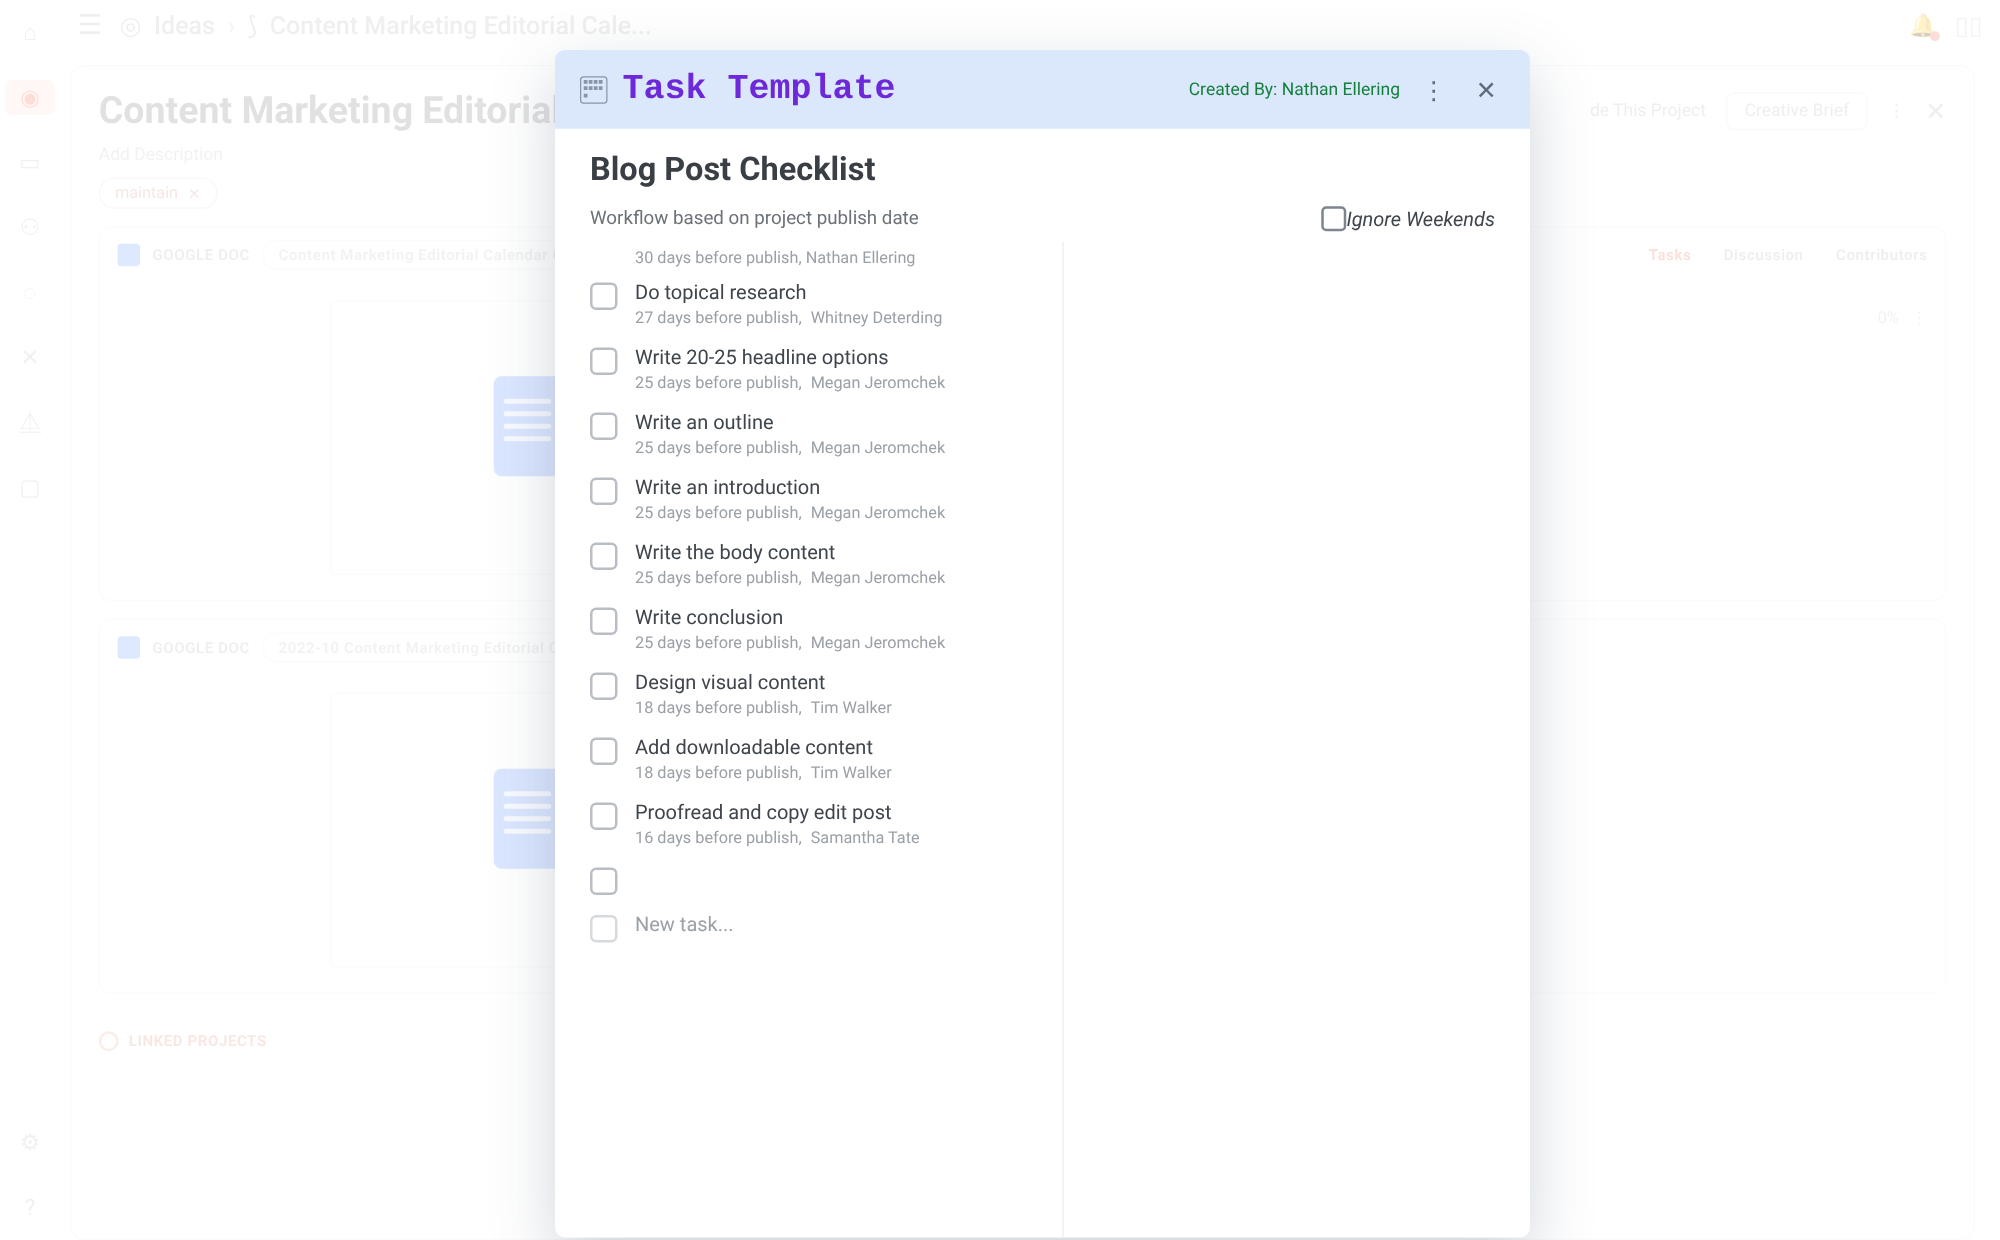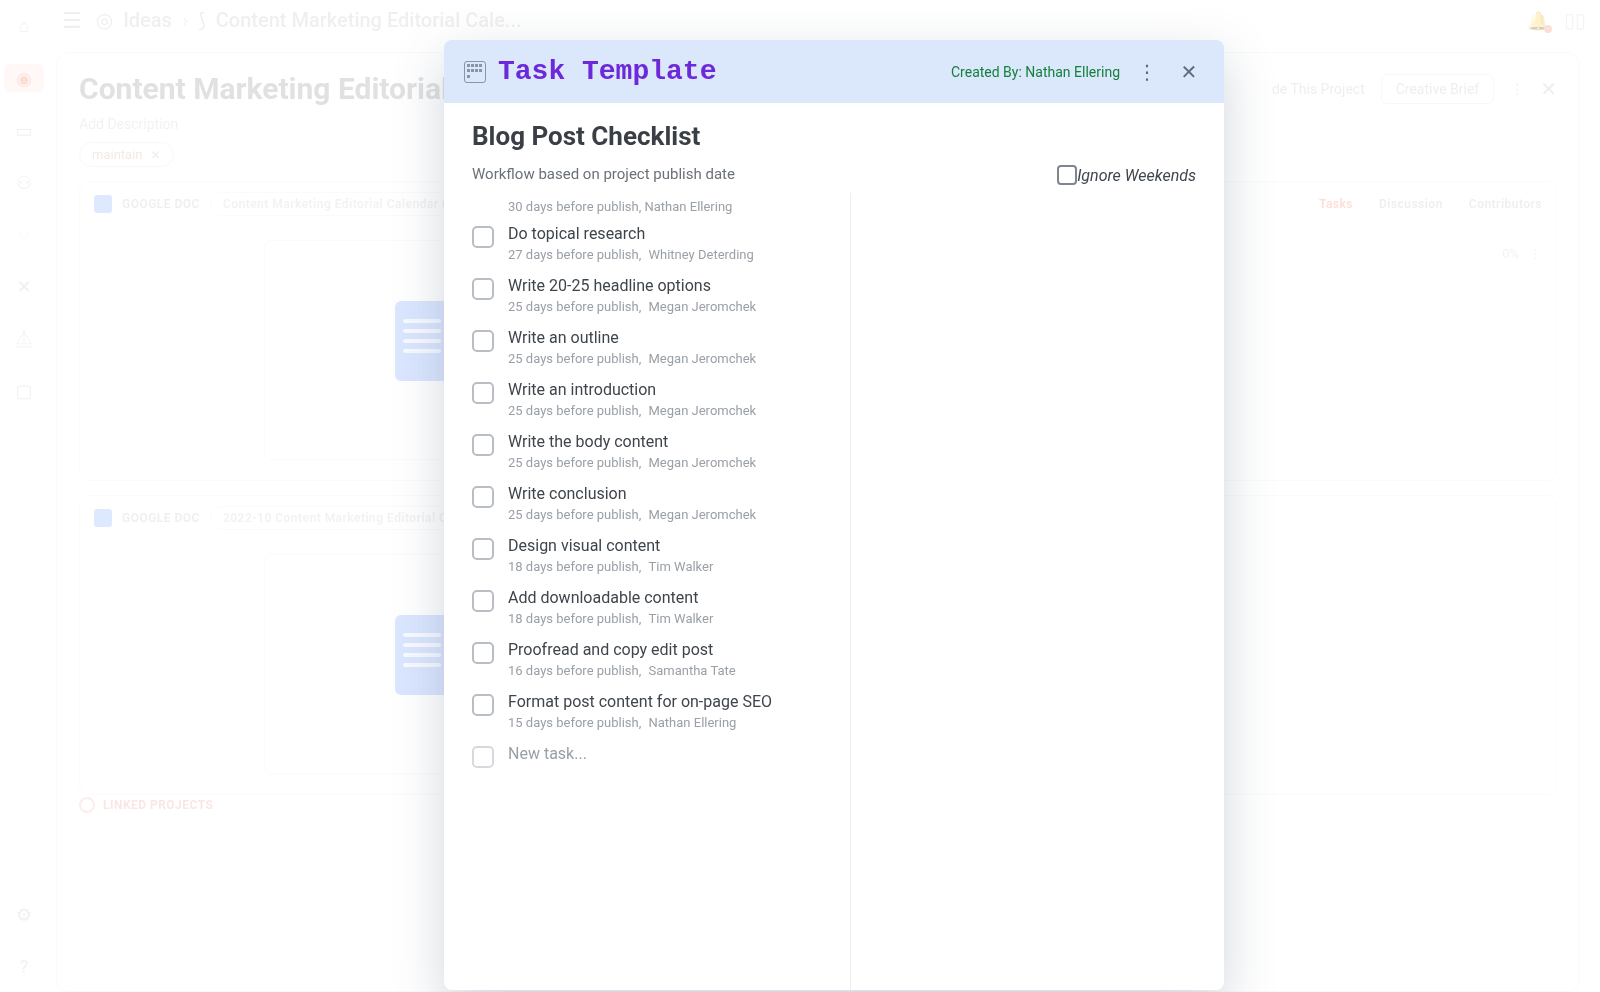--- a/index.html
+++ b/index.html
@@ -41,21 +41,21 @@
   .doc-preview .thumb{ position:absolute; left:130px; top:60px; width:60px; height:80px; border-radius:6px; background:#6f9dff; }
   .doc-preview .lines{ position:absolute; left:138px; top:78px; display:flex; flex-direction:column; gap:6px;}
   .doc-preview .lines span{ display:block; width:38px; height:4px; background:#e3ecff; border-radius:2px;}
   .doc-side { flex:1; padding-top:6px; color:#c9c9c9; font-size:13px;}
   .doc-side .row{ display:flex; align-items:center; gap:10px; }
   .doc-side .pct{ margin-left:auto; }
   .doc-side .cb{ width:18px;height:18px;border:1px solid #d8d8d8;border-radius:4px; display:inline-block;}
   .doc-side .newtask{ color:#bdbdbd; margin-top:16px;}
   .doc-side .meta{ font-size:12px; color:#cfcfcf; margin-top:6px; padding-left:28px;}
 
-  .linked { margin-top:2px; color:#e7a08f; font-size:12px; letter-spacing:.04em; font-weight:700; display:flex; align-items:center; gap:8px;}
+  .linked { margin-top:30px; color:#e7a08f; font-size:12px; letter-spacing:.04em; font-weight:700; display:flex; align-items:center; gap:8px;}
   .linked .ring{ width:16px;height:16px;border:2px solid #f0b6a6;border-radius:50%; display:inline-block;}
 
   
   .overlay-fade { position:absolute; inset:0; background:rgba(255,255,255,0.75); }
 
   
   .modal { position:absolute; left:444px; top:40px; width:780px; height:950px; background:#fff; border-radius:8px; box-shadow:0 18px 50px rgba(70,90,120,.25); display:flex; flex-direction:column; overflow:hidden;}
   .modal-header { background:#dbe7fb; padding:16px 20px; display:flex; align-items:center; gap:12px;}
   .modal-header .tmpl-icon { width:22px;height:22px; border:1px solid #8894a8; border-radius:3px; display:flex; flex-wrap:wrap; padding:2px; gap:1px;}
   .modal-header .tmpl-icon i{ width:3px;height:3px;background:#8894a8; display:block;}
@@ -304,24 +304,20 @@
           </div>
           <div class="task-row">
             <span class="cb"></span>
             <div class="tmain">
               <div class="ttitle">Proofread and copy edit post</div>
               <div class="tmeta"><span>16 days before publish,</span><span class="sep"> </span><span>Samantha Tate</span></div>
             </div>
           </div>
           <div class="task-row">
             <span class="cb"></span>
-            <div class="tmain">
-              <div class="ttitle">Format post content for on-page SEO</div>
-              <div class="tmeta"><span>15 days before publish,</span><span class="sep"> </span><span>Nathan Ellering</span></div>
-            </div>
           </div>
         </div>
       <div class="task-row newtask">
         <span class="cb"></span>
         <div class="tmain">
           <div class="ttitle">New task...</div>
         </div>
       </div>
     </div>
     <div class="divider"></div>

